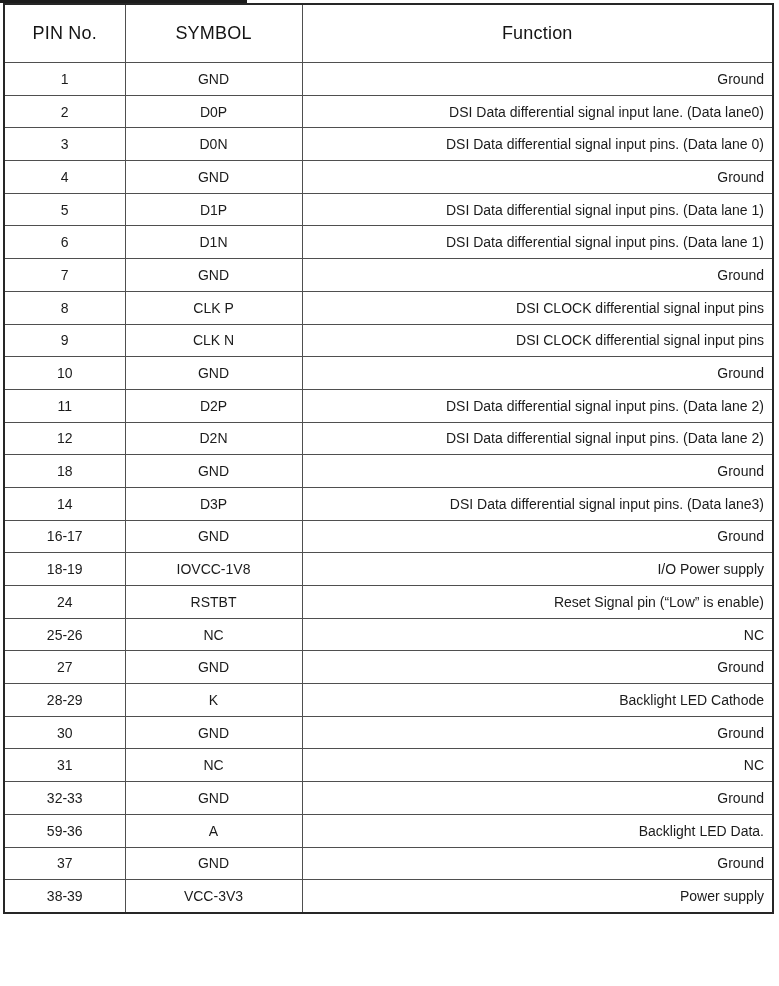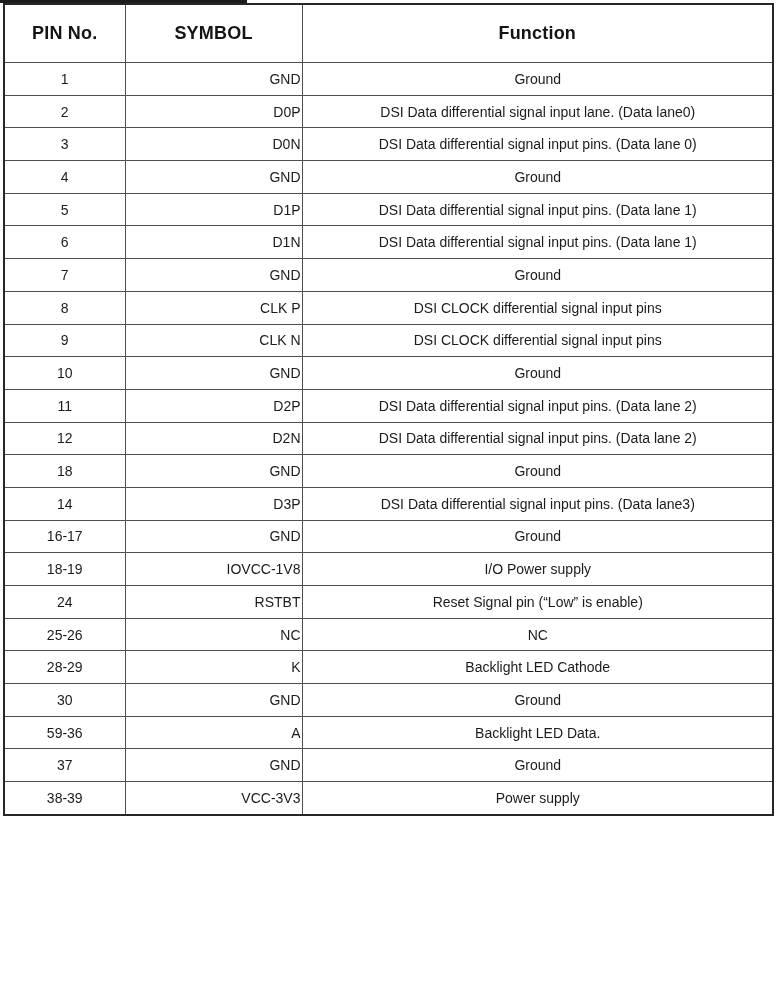--- a/index.html
+++ b/index.html
@@ -42,39 +42,39 @@
     overflow: hidden;
     white-space: nowrap;
   }
   col.col-pin    { width: 121px; }
   col.col-symbol { width: 177px; }
   col.col-func   { width: 471px; }
 
   tr.header-row th {
     height: 55px;
     font-size: 18px;
-    font-weight: bold;
+    font-weight: normal;
     text-align: center;
     vertical-align: middle;
     letter-spacing: 0.2px;
     color: #141414;
   }
   tr.data-row td {
     height: 29.7px;
     font-size: 14px;
     vertical-align: middle;
   }
   td.cell-pin {
     text-align: center;
   }
   td.cell-symbol {
+    text-align: center;
+  }
+  td.cell-func {
     text-align: right;
-  }
-  td.cell-func {
-    text-align: center;
     padding-left: 9px;
     padding-right: 8px;
   }
 </style>
 </head>
 <body>
 
 <div class="page">
   <div class="top-edge-artifact"></div>
 
@@ -176,30 +176,45 @@
       <td class="cell-pin">24</td>
       <td class="cell-symbol">RSTBT</td>
       <td class="cell-func">Reset Signal pin (“Low” is enable)</td>
     </tr>
         <tr class="data-row">
       <td class="cell-pin">25-26</td>
       <td class="cell-symbol">NC</td>
       <td class="cell-func">NC</td>
     </tr>
         <tr class="data-row">
+      <td class="cell-pin">27</td>
+      <td class="cell-symbol">GND</td>
+      <td class="cell-func">Ground</td>
+    </tr>
+        <tr class="data-row">
       <td class="cell-pin">28-29</td>
       <td class="cell-symbol">K</td>
       <td class="cell-func">Backlight LED Cathode</td>
     </tr>
         <tr class="data-row">
       <td class="cell-pin">30</td>
       <td class="cell-symbol">GND</td>
       <td class="cell-func">Ground</td>
     </tr>
         <tr class="data-row">
+      <td class="cell-pin">31</td>
+      <td class="cell-symbol">NC</td>
+      <td class="cell-func">NC</td>
+    </tr>
+        <tr class="data-row">
+      <td class="cell-pin">32-33</td>
+      <td class="cell-symbol">GND</td>
+      <td class="cell-func">Ground</td>
+    </tr>
+        <tr class="data-row">
       <td class="cell-pin">59-36</td>
       <td class="cell-symbol">A</td>
       <td class="cell-func">Backlight LED Data.</td>
     </tr>
         <tr class="data-row">
       <td class="cell-pin">37</td>
       <td class="cell-symbol">GND</td>
       <td class="cell-func">Ground</td>
     </tr>
         <tr class="data-row">

